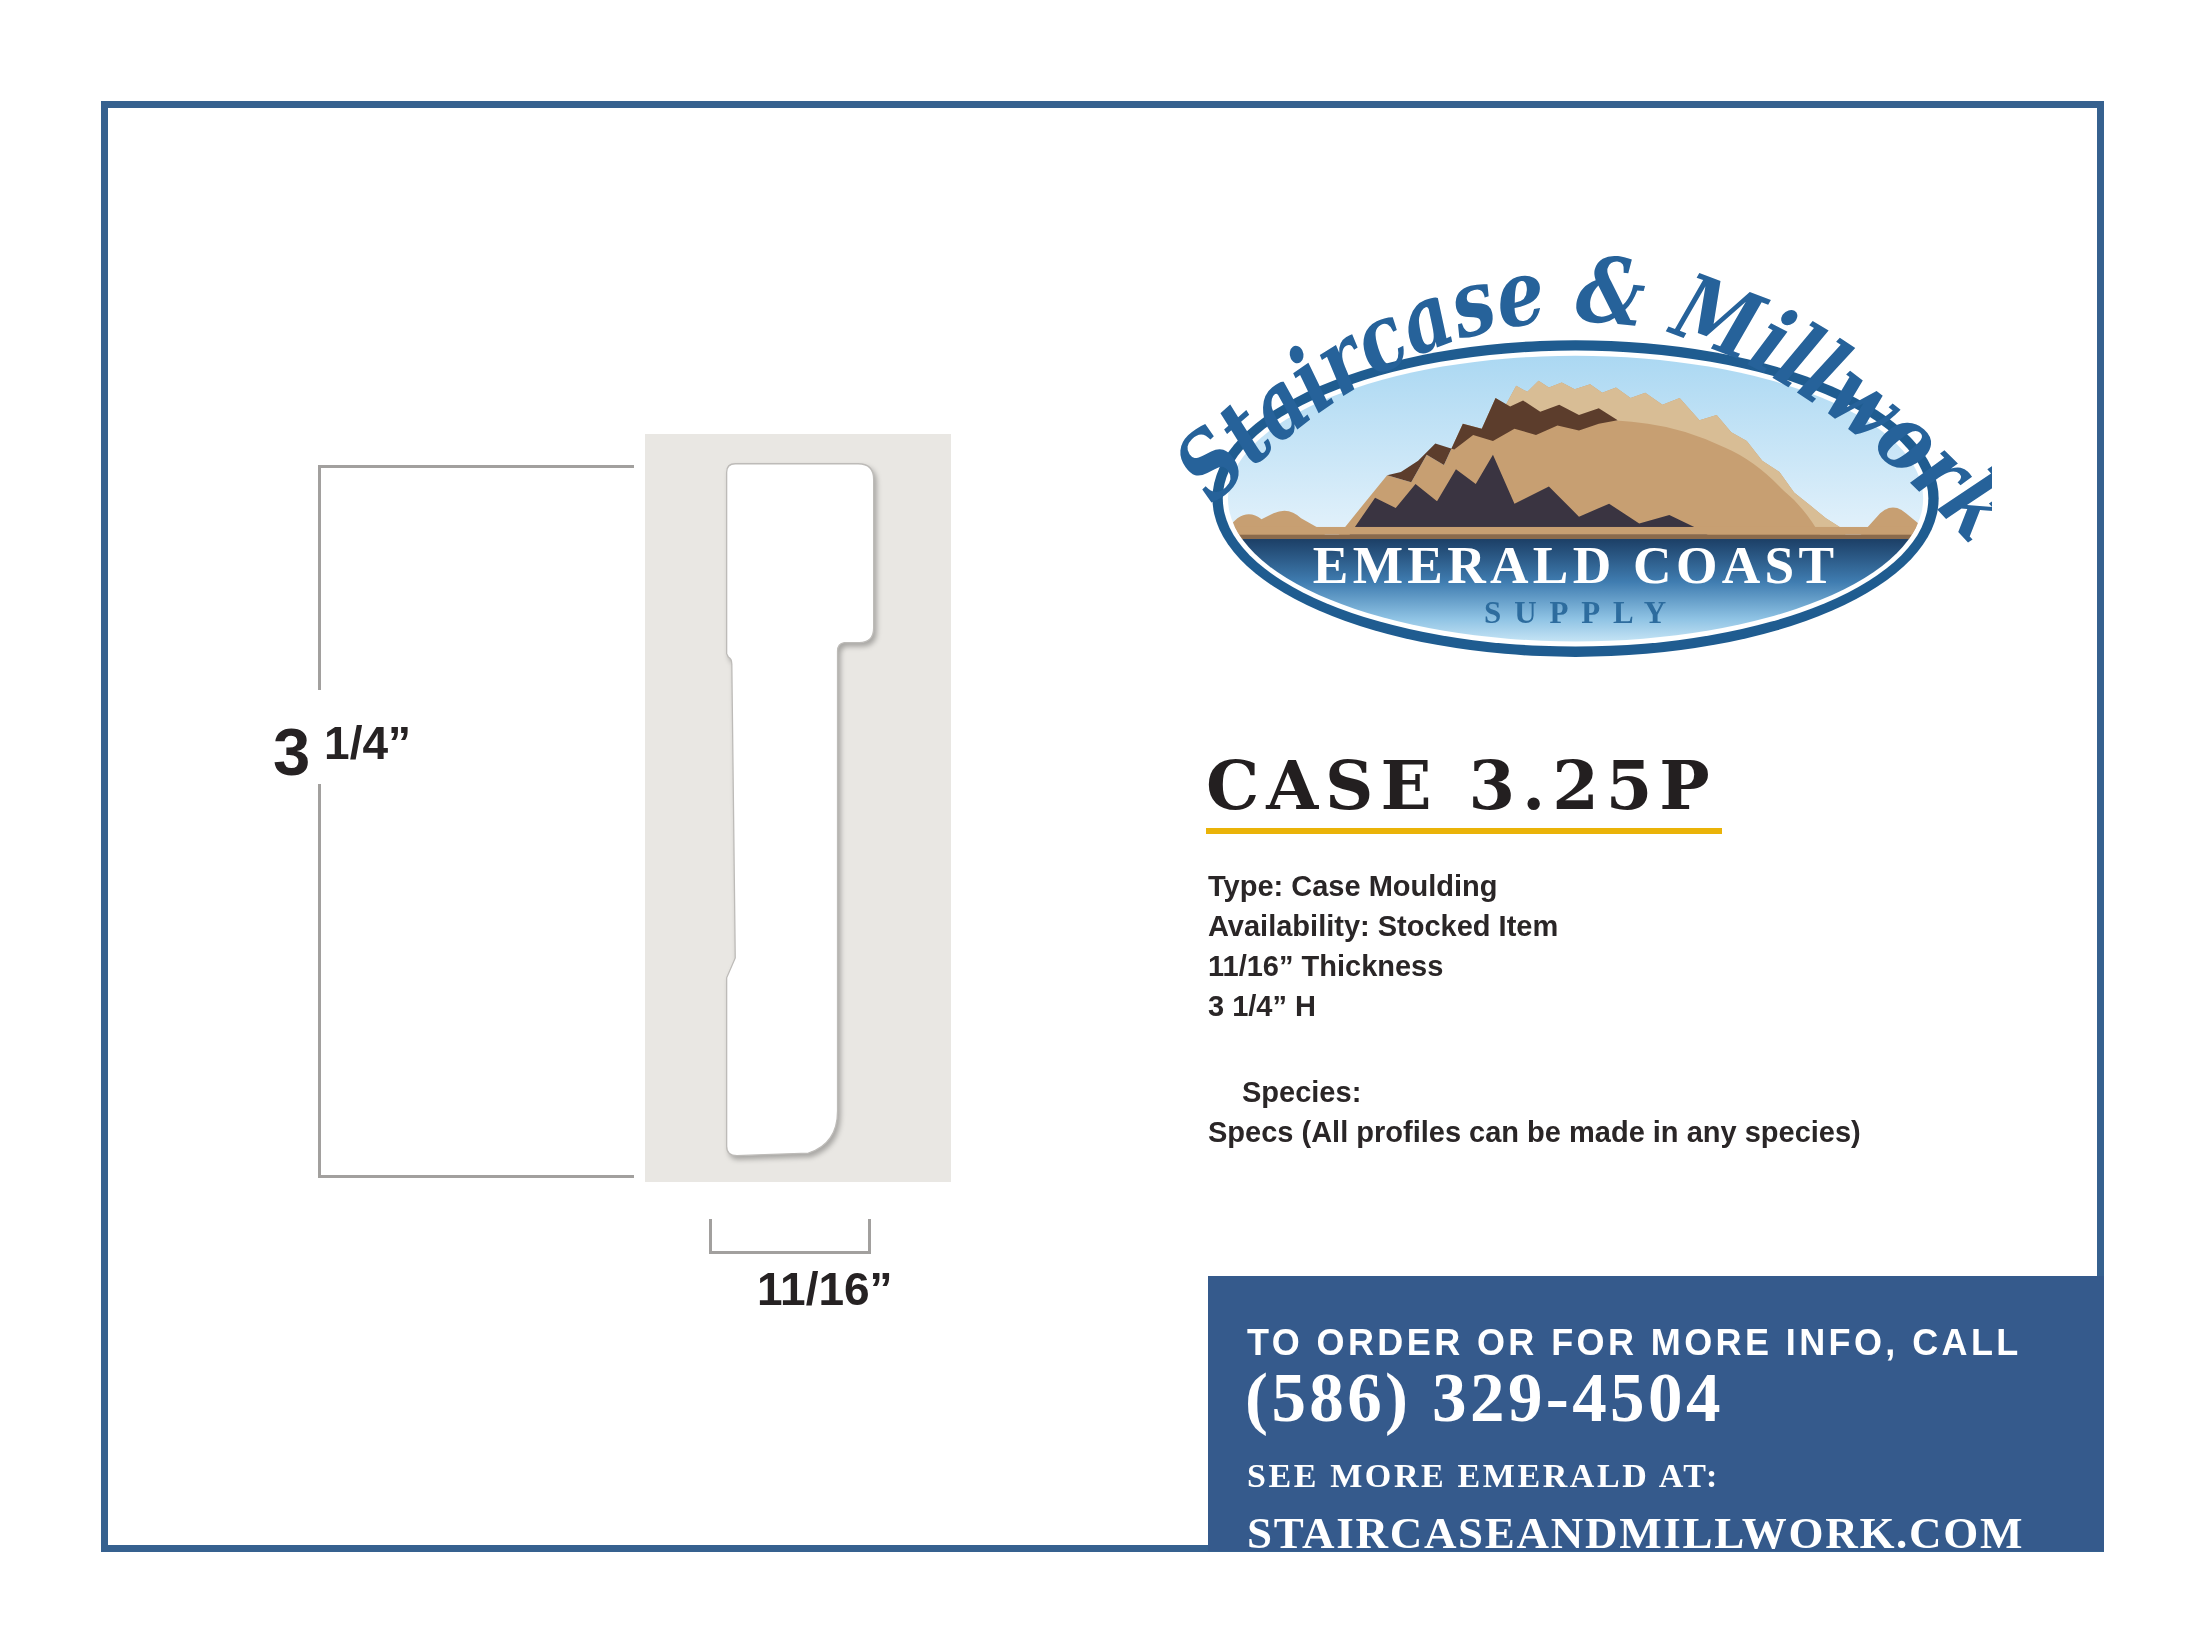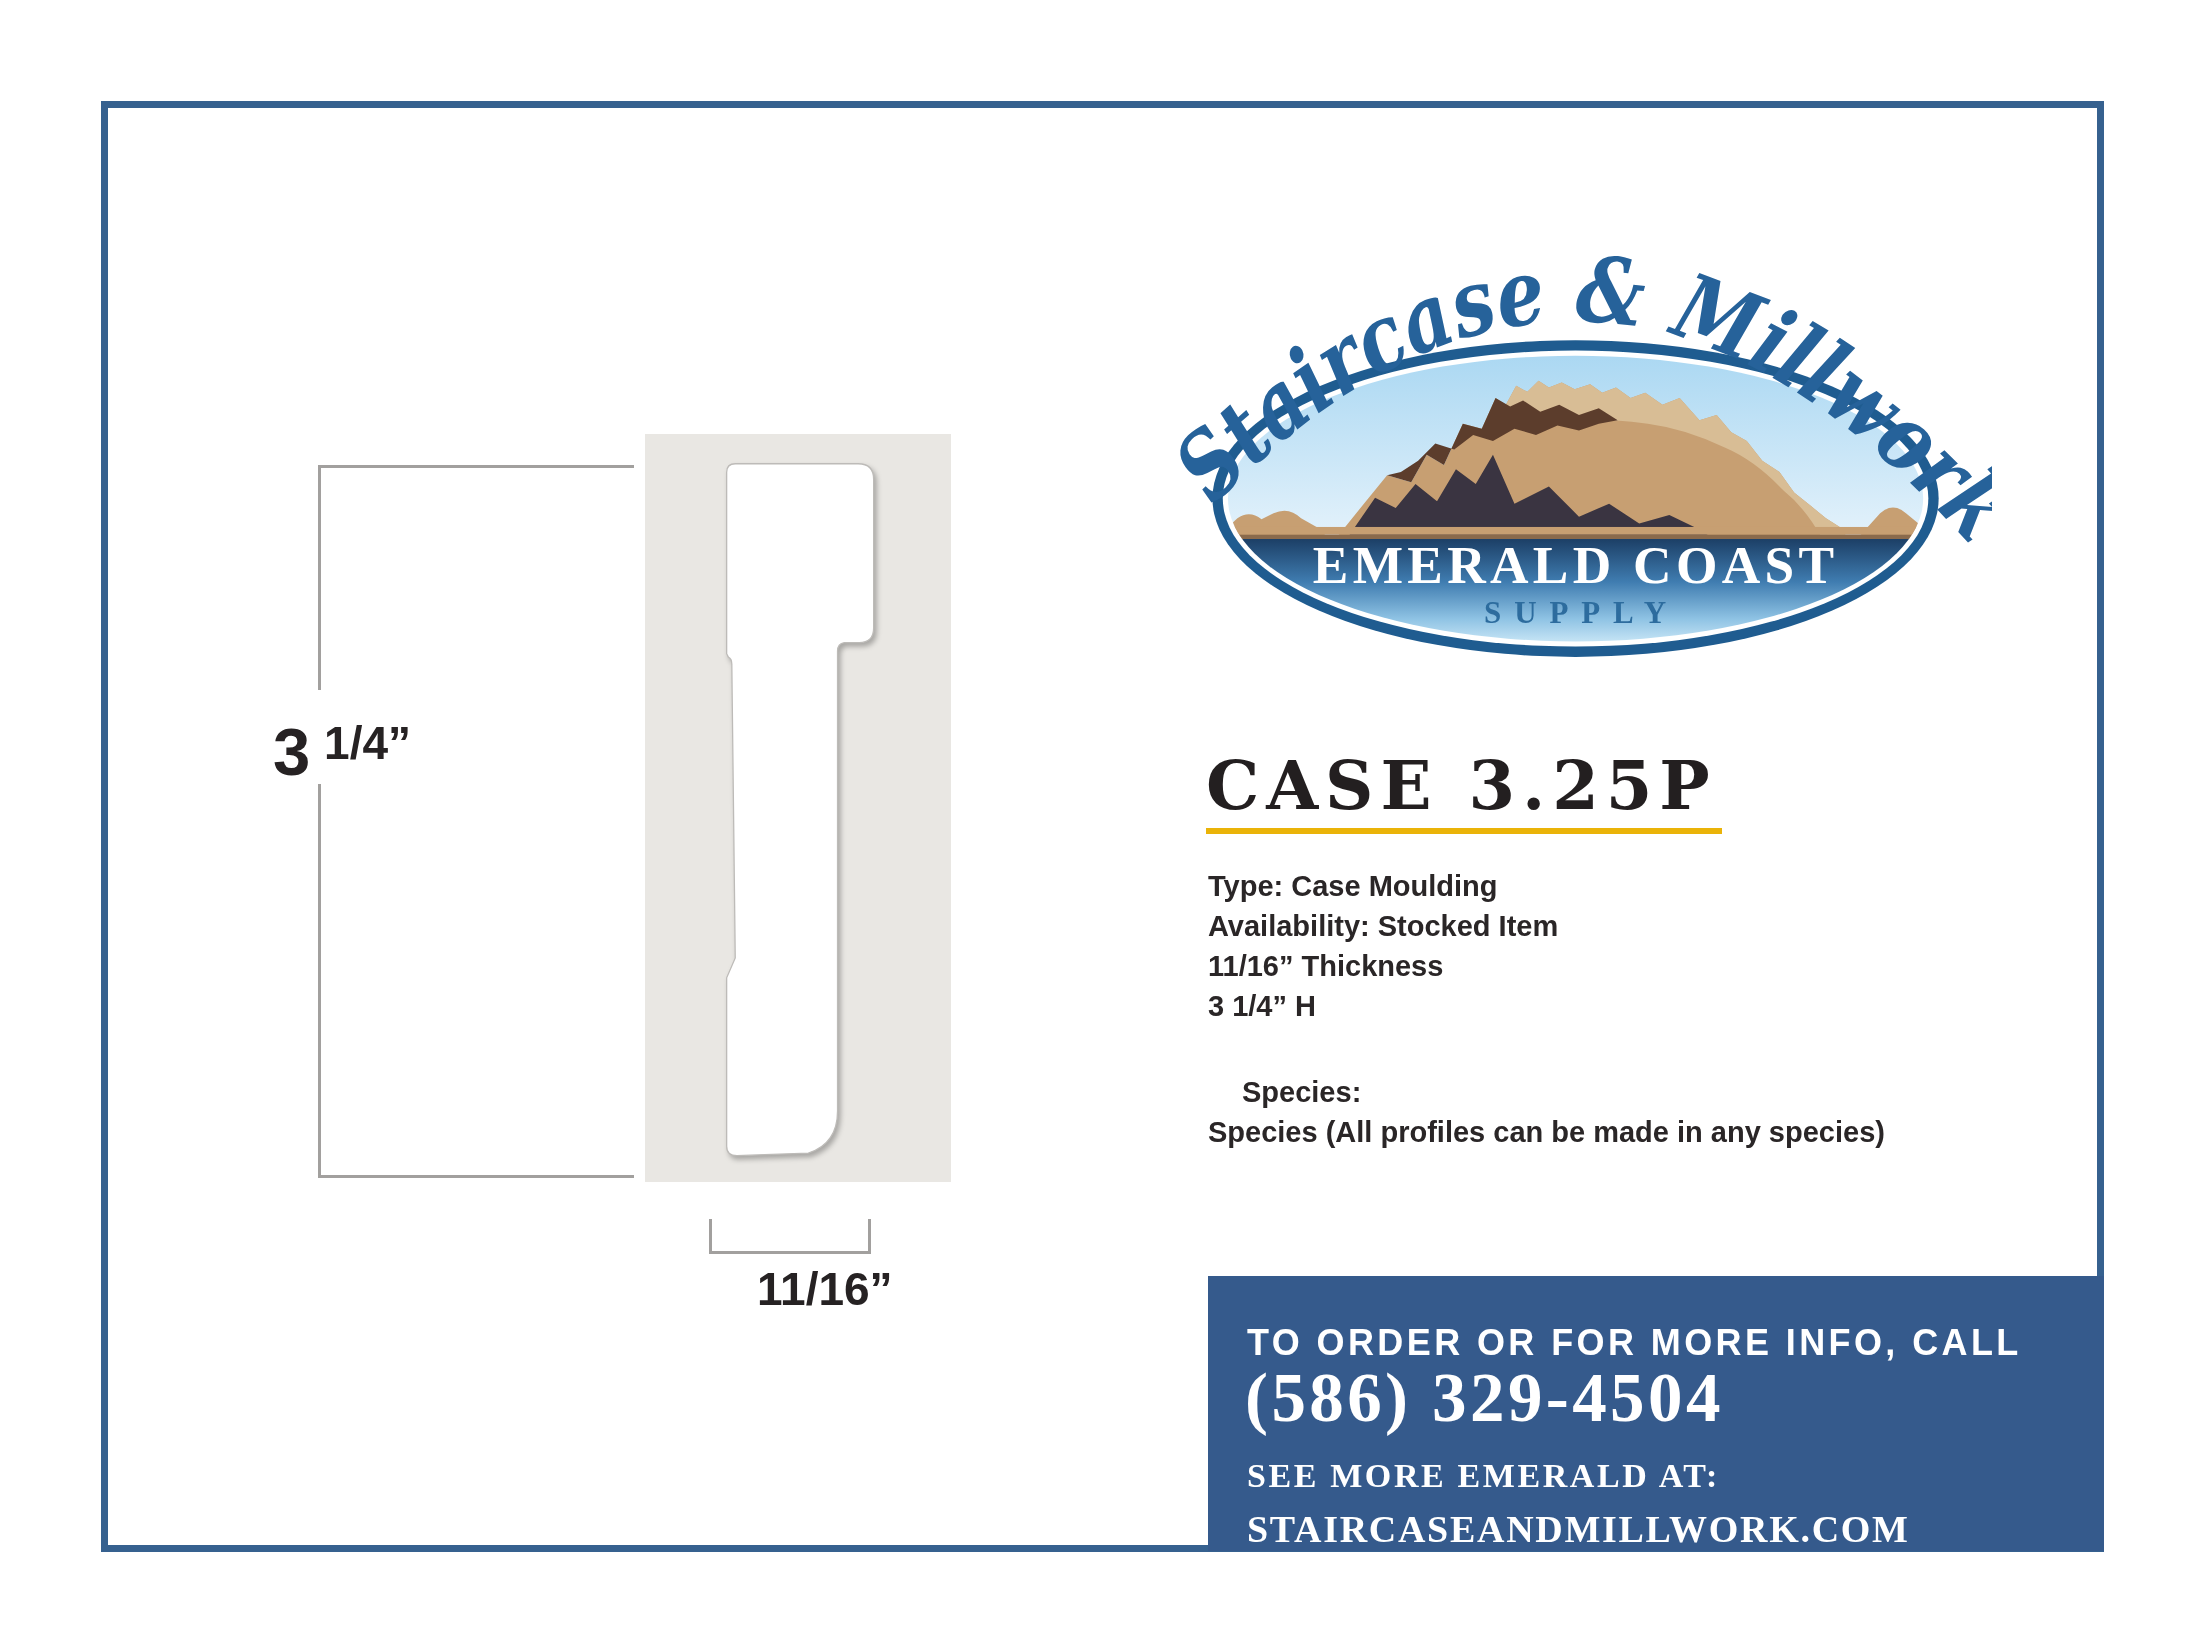--- a/index.html
+++ b/index.html
@@ -36,21 +36,21 @@
   
   .panel{position:absolute;left:1208px;top:1276px;width:896px;height:275px;background:#355A8C;}
   .panel-line{position:absolute;color:#ffffff;white-space:nowrap;}
   .call-line{left:1247px;top:1322px;font-size:36px;font-weight:bold;letter-spacing:3.4px;
              font-variant:small-caps;text-transform:none;}
   .phone-line{left:1245px;top:1359px;font-family:"Liberation Serif",serif;font-weight:bold;
               font-size:69px;letter-spacing:3.4px;}
   .seemore-line{left:1247px;top:1457px;font-family:"Liberation Serif",serif;font-weight:bold;
                 font-size:34px;letter-spacing:2.6px;}
   .website-line{left:1247px;top:1507px;font-family:"Liberation Serif",serif;font-weight:bold;
-                font-size:38px;letter-spacing:1.7px;}
+                font-size:45px;letter-spacing:1.7px;}
 
   
   .logo-svg{position:absolute;left:1166px;top:200px;}
   .script-text{font-family:"DejaVu Serif",serif;font-style:italic;font-weight:bold;
                font-size:106px;fill:#26629A;}
   .banner-main{font-family:"Liberation Serif",serif;font-weight:bold;font-size:62px;
                fill:#ffffff;letter-spacing:5px;}
   .banner-sub{font-family:"Liberation Serif",serif;font-weight:bold;font-size:36px;
               fill:#2D6C9E;letter-spacing:15px;}
 </style>
@@ -162,21 +162,21 @@
 </svg>
 
 <div class="title">CASE 3.25P</div>
 
 <div class="specs">
   <div>Type: Case Moulding</div>
   <div>Availability: Stocked Item</div>
   <div>11/16” Thickness</div>
   <div>3 1/4” H</div>
   <div class="gap2">Species:</div>
-  <div><span>Species </span><span class="italic">(All profiles can be made in any species)</span></div>
+  <div><span>Specs </span><span class="italic">(All profiles can be made in any species)</span></div>
 </div>
 
 <div class="panel"></div>
 <div class="panel-line call-line">TO ORDER OR FOR MORE INFO, CALL</div>
 <div class="panel-line phone-line">(586) 329-4504</div>
 <div class="panel-line seemore-line">SEE MORE EMERALD AT:</div>
 <div class="panel-line website-line">STAIRCASEANDMILLWORK.COM</div>
 
 
 </body></html>

